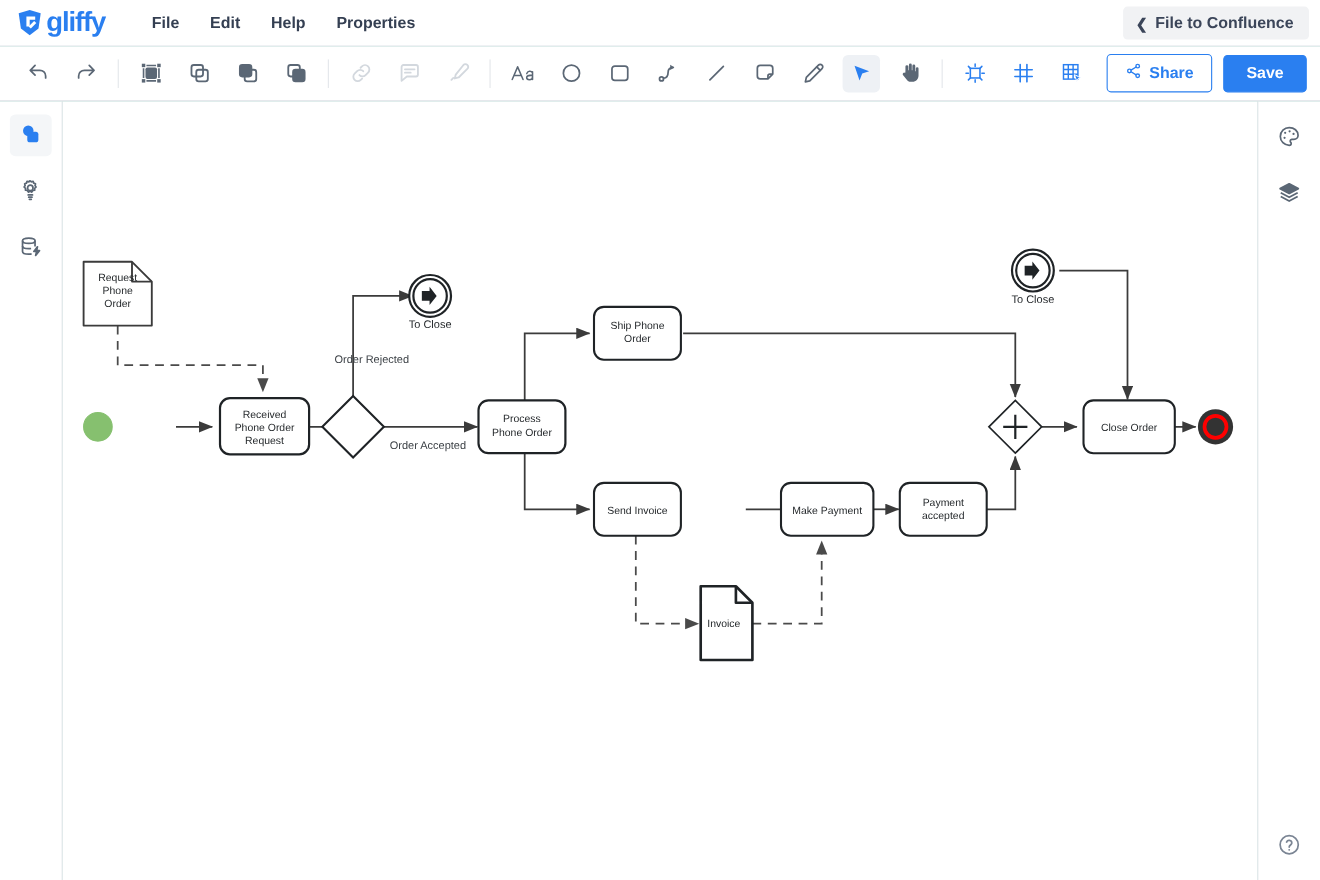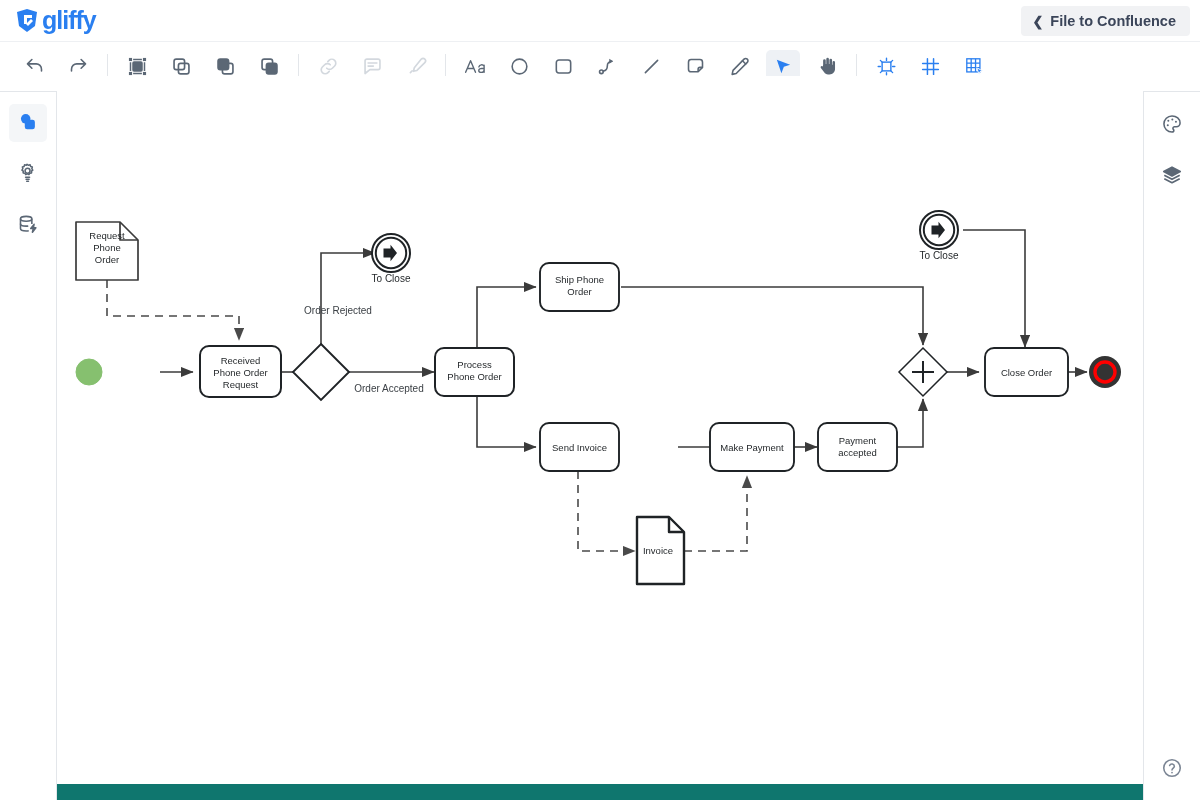--- a/index.html
+++ b/index.html
@@ -89,21 +89,21 @@
   }
   .help-btn {
     position: absolute; bottom: 14px; left: 50%; transform: translateX(-50%);
     width: 34px; height: 34px; border-radius: 5px;
     display: flex; align-items: center; justify-content: center;
     cursor: pointer; color: #7b8594; background: transparent; border: none; padding: 0;
   }
 
   
   .canvas {
-    position: absolute; left: 57px; top: 76px;
+    position: absolute; left: 57px; top: 92px;
     width: 1086px; height: 708px; background: #ffffff; overflow: hidden;
   }
   .canvas svg { display: block; }
 
   .nd-label {
     font-family: "Liberation Sans", sans-serif;
     font-size: 9.5px; fill: #1f2326; text-anchor: middle;
   }
   .edge-label {
     font-family: "Liberation Sans", sans-serif;
@@ -123,20 +123,26 @@
     <div class="logo-wrap">
       <span class="logo-mark">
         <svg width="26" height="26" viewBox="0 0 26 26">
           <path d="M3 4 L13 1 L23 4 L21 18 L13 24 L5 18 Z" fill="#2a7ff0"></path>
           <path d="M8 7 L18 7 L18 10 L13 10 L13 16 L10 16 L10 7 Z" fill="#ffffff"></path>
           <path d="M12 16 L17 11 L19 13 L14 18 Z" fill="#ffffff"></path>
         </svg>
       </span>
       <span class="logo-text">gliffy</span>
     </div>
+    <div class="menu-items">
+      <div class="menu-item">File</div>
+      <div class="menu-item">Edit</div>
+      <div class="menu-item">Help</div>
+      <div class="menu-item">Properties</div>
+    </div>
     <button class="back-btn">
       <span class="back-chev">❮</span>
       <span>File to Confluence</span>
     </button>
   </div>
 
   <div class="toolbar">
 
     <button class="tbtn">
       <svg width="21" height="21" viewBox="0 0 24 24" fill="none" stroke="currentColor" stroke-width="1.8" stroke-linecap="round" stroke-linejoin="round">
@@ -268,20 +274,34 @@
       </svg>
     </button>
     <button class="tbtn blue">
       <svg width="21" height="21" viewBox="0 0 24 24" fill="none" stroke="#2a7ff0" stroke-width="1.5">
         <rect x="3.2" y="3.2" width="15" height="15"></rect>
         <path d="M8.2 3.2 V18.2 M13.2 3.2 V18.2 M3.2 8.2 H18.2 M3.2 13.2 H18.2"></path>
         <path d="M14.5 13.5 l6.6 3.4 -2.9 1 -1 2.9 z" fill="#2a7ff0" stroke="#ffffff" stroke-width="1"></path>
       </svg>
     </button>
 
+    <div class="tb-right">
+      <button class="share-btn">
+        <span>
+          <svg width="15" height="15" viewBox="0 0 24 24" fill="none" stroke="#2a7ff0" stroke-width="2" stroke-linecap="round">
+            <circle cx="18" cy="5" r="2.6"></circle>
+              <circle cx="6" cy="12" r="2.6"></circle>
+              <circle cx="18" cy="19" r="2.6"></circle>
+            <path d="M8.3 10.8 L15.7 6.3 M8.3 13.2 L15.7 17.7"></path>
+          </svg>
+        </span>
+        <span>Share</span>
+      </button>
+      <button class="save-btn">Save</button>
+    </div>
   </div>
 
   <div class="left-rail">
     <button class="rail-btn active">
       <span>
         <svg width="22" height="22" viewBox="0 0 24 24">
           <circle cx="9.5" cy="8.5" r="5.2" fill="#2a7ff0"></circle>
           <rect x="8.5" y="9.5" width="11" height="10.5" rx="2.6" fill="#2a7ff0"></rect>
         </svg>
       </span>

